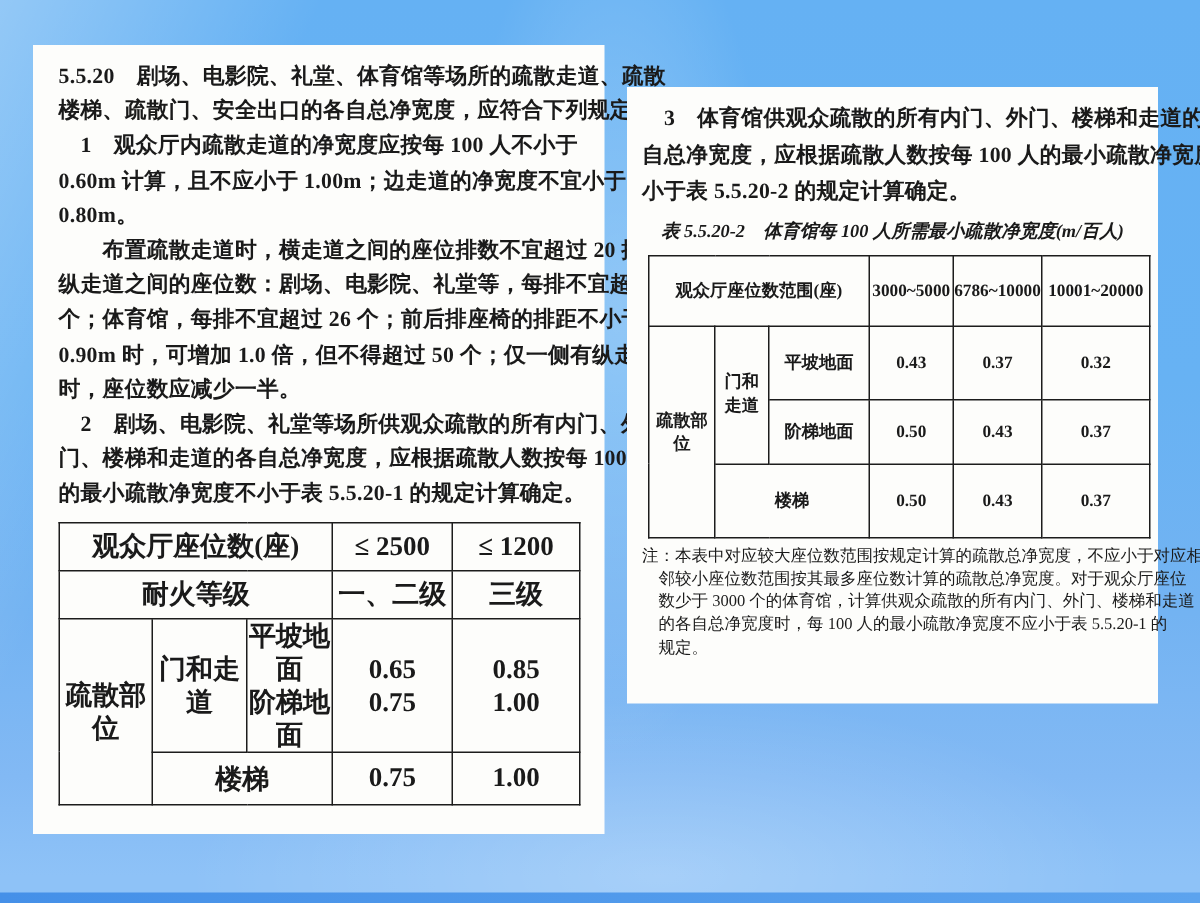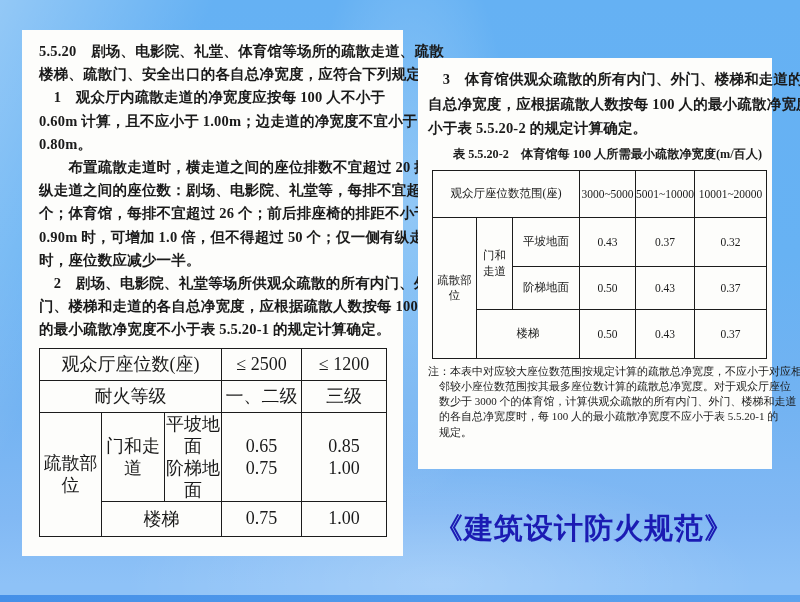--- a/index.html
+++ b/index.html
@@ -19,26 +19,26 @@
       background:linear-gradient(90deg,#4590e8,#5ca3ee);}
 
   
   .panel{position:absolute;background:#fdfdfb;color:#1a1a1a;}
   .panel-left{left:22px;top:30px;width:381px;height:526px;padding:10px 17px 0 17px;box-sizing:border-box;}
   .panel-right{left:418px;top:58px;width:354px;height:411px;padding:9px 10px 0 10px;box-sizing:border-box;}
 
   .body-text{font-size:14.5px;line-height:23.2px;font-weight:600;letter-spacing:.2px;white-space:nowrap;}
   .panel-right .body-text{line-height:24.6px;}
 
-  .tbl-caption{font-size:12.8px;font-weight:700;text-align:right;line-height:18px;margin-top:5px;}
+  .tbl-caption{font-size:12.8px;font-weight:700;text-align:center;line-height:18px;margin-top:5px;font-style:italic;}
   .panel-right .tbl-caption{margin-top:3px;line-height:20px;font-size:12.2px;white-space:nowrap;}
 
   table{border-collapse:collapse;table-layout:fixed;margin-top:6px;}
   td{border:1.5px solid #1c1c1c;text-align:center;vertical-align:middle;
-     font-weight:400;padding:0;overflow:hidden;}
+     font-weight:700;padding:0;overflow:hidden;}
 
   .t1{width:347px;font-size:18px;}
   .t1 .r1 td{height:31px;}
   .t1 .r2 td{height:31px;}
   .t1 .r3 td{height:70px;line-height:22px;}
   .t1 .r4 td{height:34px;}
 
   .t2{width:334px;margin-left:4px;font-size:11.5px;}
   .t2 .r1 td{height:46px;}
   .t2 .r2 td{height:48px;}
@@ -106,21 +106,21 @@
           <col style="width:36px">
           <col style="width:67px">
         <col style="width:56px">
           <col style="width:59px">
           <col style="width:72px">
       </colgroup>
       <tbody>
           <tr class="r1">
         <td colspan="3">观众厅座位数范围(座)</td>
         <td>3000~5000</td>
-        <td>5001~10000</td>
+        <td>6786~10000</td>
         <td>10001~20000</td>
       </tr>
       <tr class="r2">
         <td rowspan="3">疏散部位</td>
         <td rowspan="2" class="vertical">门和<br>走道</td>
         <td>平坡地面</td>
         <td>0.43</td>
         <td>0.37</td>
         <td>0.32</td>
       </tr>
@@ -134,14 +134,13 @@
         <td colspan="2">楼梯</td>
         <td>0.50</td>
         <td>0.43</td>
         <td>0.37</td>
       </tr>
     </tbody>
       </table>
     <div class="note-text">注：本表中对应较大座位数范围按规定计算的疏散总净宽度，不应小于对应相<br>　邻较小座位数范围按其最多座位数计算的疏散总净宽度。对于观众厅座位<br>　数少于 3000 个的体育馆，计算供观众疏散的所有内门、外门、楼梯和走道<br>　的各自总净宽度时，每 100 人的最小疏散净宽度不应小于表 5.5.20-1 的<br>　规定。</div>
   </div>
 
-  <div class="slide-caption">《建筑设计防火规范》</div>
 </div>
 
 </body></html>

